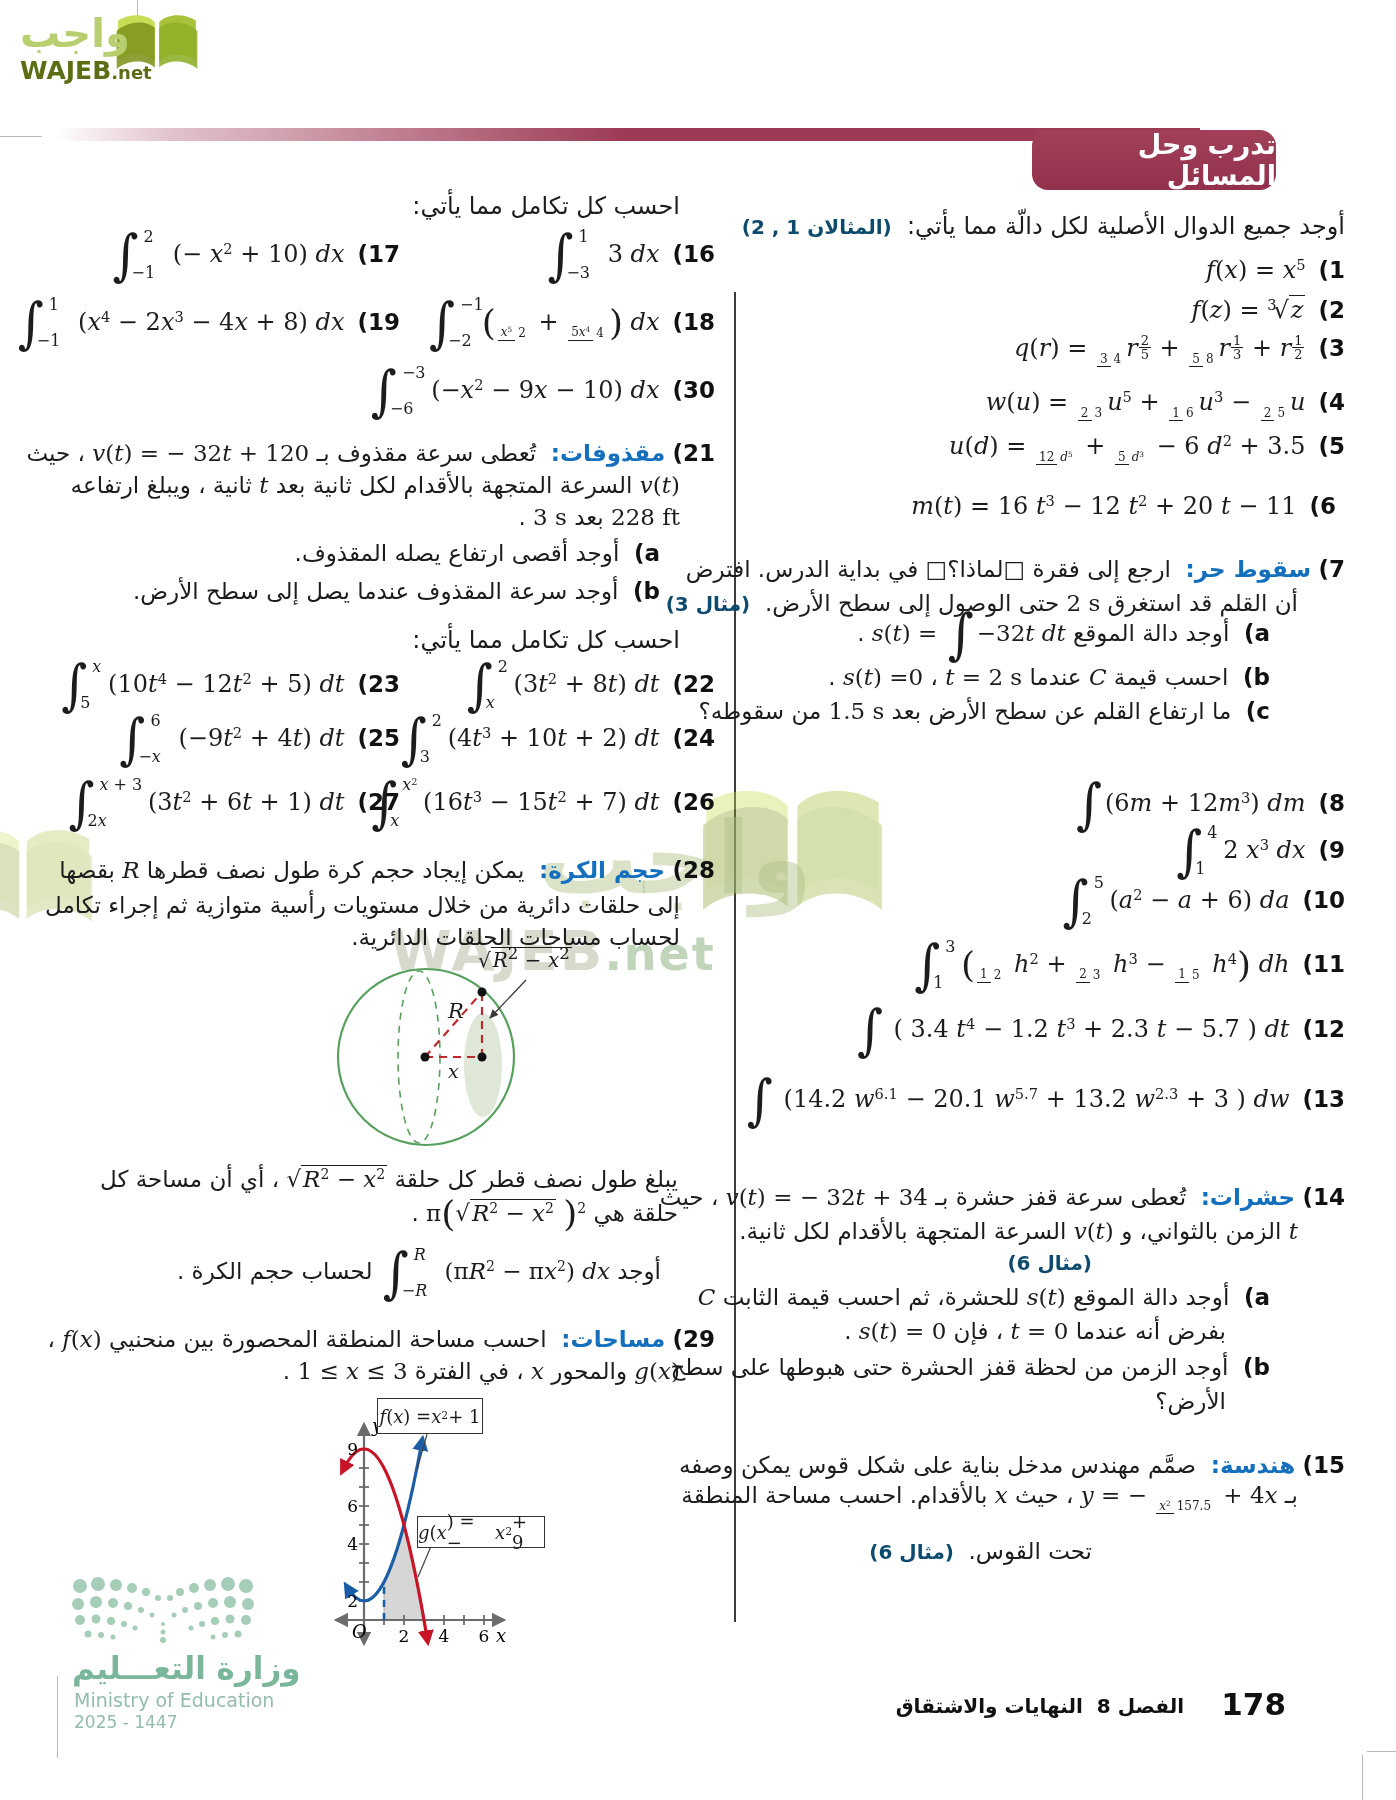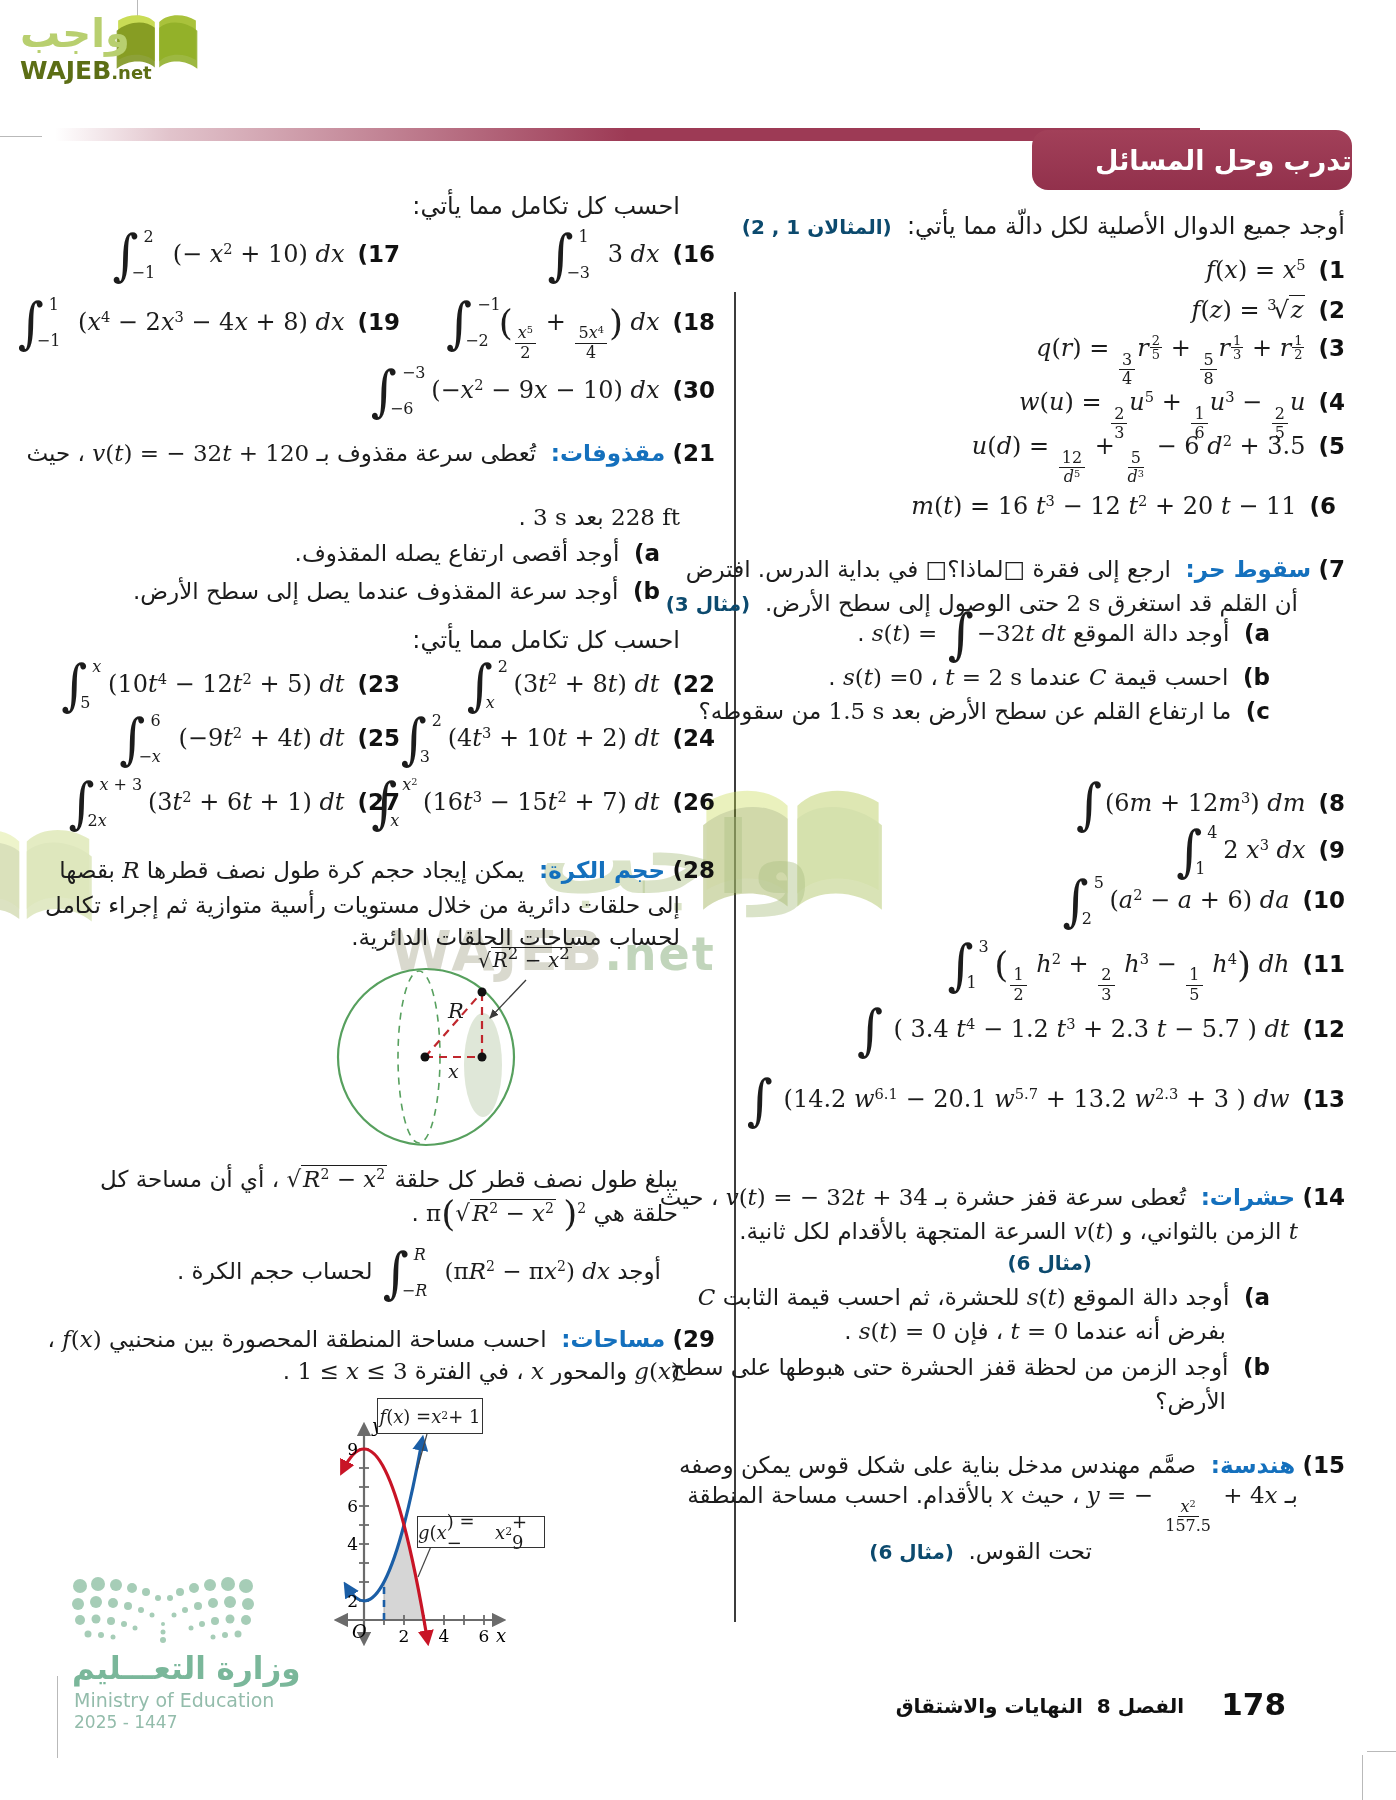--- a/index.html
+++ b/index.html
@@ -19,37 +19,37 @@
   .ln sup{font-size:61%;line-height:0;vertical-align:0.55em;}
   
   .int{display:inline-flex;align-items:center;vertical-align:middle;margin:0 3px;}
   .is{font-family:"DejaVu Serif",serif;font-size:50px;line-height:.82;display:inline-block;
       transform:scaleY(1.1);font-style:normal;}
   .ib{display:inline-flex;flex-direction:column;justify-content:space-between;height:52px;
       font-size:16px;line-height:1;font-family:"DejaVu Serif",serif;padding:1px 0;}
   .ib .u{transform:translateX(5px);}
   .ib .l{transform:translateX(-7px);}
   
-  .fr{display:inline-flex;flex-direction:column;align-items:center;line-height:1.15;
-      font-size:16px;vertical-align:-0.55em;margin:0 2px;font-family:"DejaVu Serif",serif;}
+  .fr{display:inline-flex;flex-direction:row;align-items:center;line-height:1.15;
+      font-size:12px;vertical-align:-0.55em;margin:0 2px;font-family:"DejaVu Serif",serif;}
   .fr .fn{border-bottom:1.4px solid #1c1c1c;padding:0 3px;}
   .fr .fd{padding:0 3px;}
   .efr{display:inline-flex;flex-direction:column;align-items:center;line-height:1;font-size:13px;
       vertical-align:0.85em;margin:0 1px;font-family:"DejaVu Serif",serif;}
   .efr .fn{border-bottom:1px solid #1c1c1c;padding:0 2px;}
   .bp{font-size:36px;line-height:0;vertical-align:-5px;font-family:"DejaVu Serif",serif;}
   
   .rt{white-space:nowrap;font-family:"DejaVu Serif",serif;}
   .rt .ov{border-top:1.6px solid #1c1c1c;padding:0 2px;}
   .ridx{font-size:55%;vertical-align:0.8em;margin-right:-3px;}
   
   .hbar{position:absolute;top:128px;left:55px;width:1145px;height:13px;
         background:linear-gradient(90deg,rgba(157,58,85,0) 0%,rgba(157,58,85,.3) 10%,#9d3a55 50%);}
-  .tab{position:absolute;top:130px;left:1032px;width:320px;height:60px;border-radius:16px;
-       background:linear-gradient(180deg,#a24059,#92314c);display:flex;align-items:center;justify-content:flex-end;}
+  .tab{position:absolute;top:130px;left:1032px;width:244px;height:60px;border-radius:16px;
+       background:linear-gradient(180deg,#a24059,#92314c);display:flex;align-items:center;justify-content:center;}
   .tab span{color:#fff;font-size:27px;font-weight:700;direction:rtl;}
   
   .vdiv{position:absolute;left:734px;top:292px;width:2px;height:1330px;background:#3c3c3c;}
   .crop{position:absolute;background:#b9b9b9;}
   
   .gbox{position:absolute;background:#fff;border:1.4px solid #333;display:flex;align-items:center;
         justify-content:center;font-family:"DejaVu Serif",serif;font-size:18px;direction:ltr;}
   .gbox sup{font-size:60%;line-height:0;vertical-align:.6em;}
   
   .wm{position:absolute;pointer-events:none;}
@@ -254,20 +254,21 @@
         </span> (<i>x</i><sup>4</sup> − 2<i>x</i><sup>3</sup> − 4<i>x</i> + 8) <i>dx</i></span></div>
   <div class="ln row" style="top:364px;right:681px"><b class="pn">(30</b><span class="m"><span class="int">
           <span class="is">∫</span>
           <span class="ib">
             <span class="u">−3</span>
             <span class="l">−6</span>
           </span>
         </span> (−<i>x</i><sup>2</sup> − 9<i>x</i> − 10) <i>dx</i></span></div>
 
   <div class="ln p23" style="top:440px;right:681px"><b class="pn">(21</b> <b class="kw">مقذوفات:</b>&nbsp; تُعطى سرعة مقذوف بـ <span class="m"><i>v</i>(<i>t</i>) = − 32<i>t</i> + 120</span> ، حيث</div>
+  <div class="ln p23" style="top:472px;right:716px"><span class="m"><i>v</i>(<i>t</i>)</span> السرعة المتجهة بالأقدام لكل ثانية بعد <span class="m"><i>t</i></span> ثانية ، ويبلغ ارتفاعه</div>
   <div class="ln p23" style="top:504px;right:716px"><span class="m">228 ft</span> بعد <span class="m">3 s</span> .</div>
   <div class="ln p23" style="top:540px;right:736px"><b class="pn">(a</b>&nbsp; أوجد أقصى ارتفاع يصله المقذوف.</div>
   <div class="ln p23" style="top:578px;right:736px"><b class="pn">(b</b>&nbsp; أوجد سرعة المقذوف عندما يصل إلى سطح الأرض.</div>
 
   <div class="ln" style="top:626px;right:716px">احسب كل تكامل مما يأتي:</div>
 
   <div class="ln row" style="top:658px;right:681px"><b class="pn">(22</b><span class="m"><span class="int">
           <span class="is">∫</span>
           <span class="ib">
             <span class="u">2</span>

